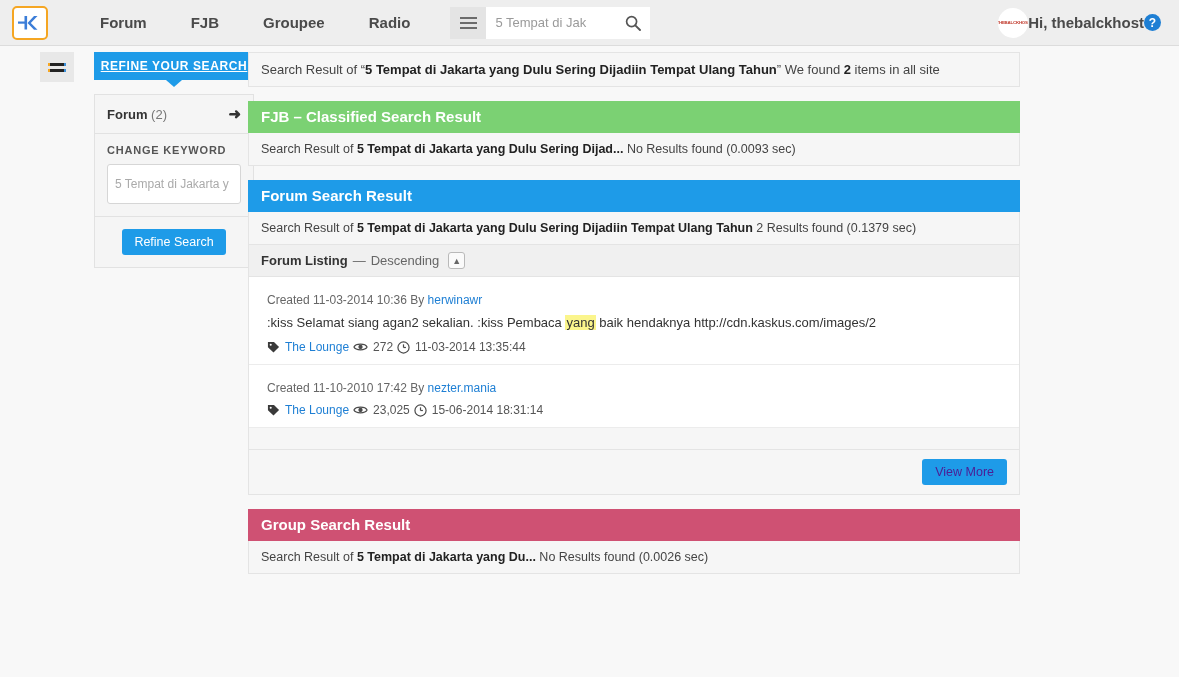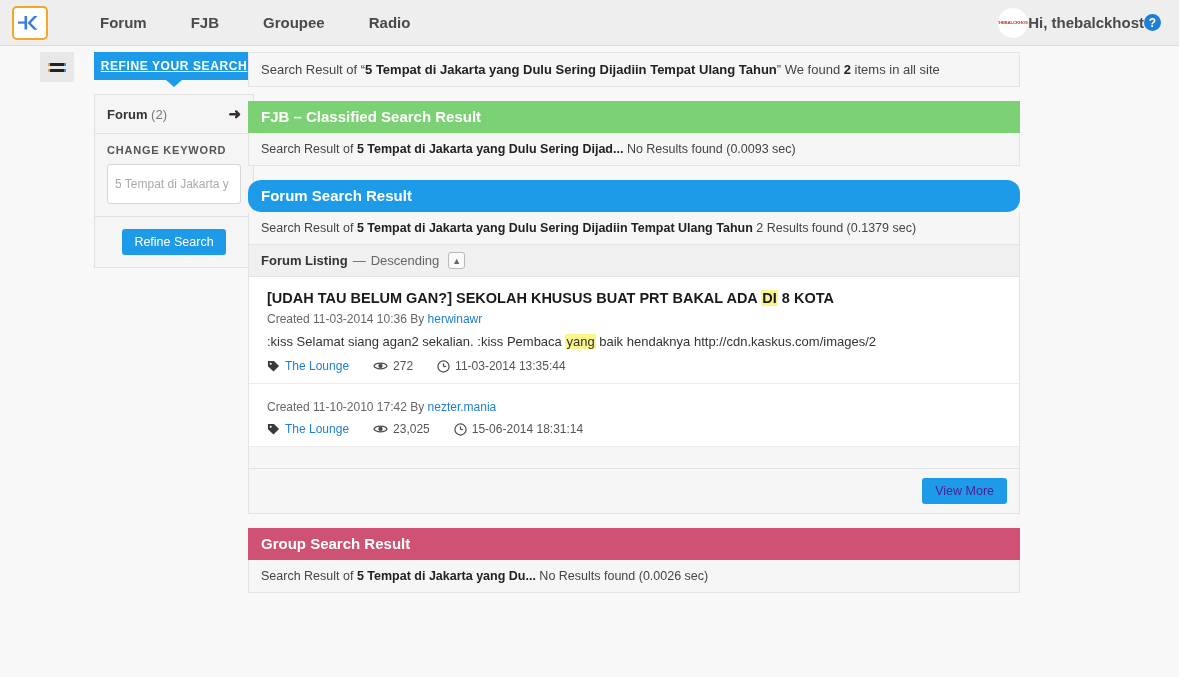--- a/index.html
+++ b/index.html
@@ -172,21 +172,21 @@
   }
   .topnote b { font-weight: bold; color: #222; }
 
   .panel { margin-top: 14px; }
   .panel-head {
     height: 32px; line-height: 32px;
     padding: 0 13px;
     color: #fff; font-size: 15px; font-weight: bold;
   }
   .panel-head.green { background: #7bd173; }
-  .panel-head.blue  { background: #1e9be8; border-radius: 13px; }
+  .panel-head.blue  { background: #1e9be8; }
   .panel-head.pink  { background: #cf5173; }
   .panel-sub {
     background: #f6f6f6;
     border: 1px solid #e4e4e4; border-top: none;
     padding: 9px 12px;
     font-size: 12.5px; color: #444;
   }
   .panel-sub b { font-weight: bold; color: #222; }
 
   .listing-bar {
@@ -217,21 +217,21 @@
   .res-title {
     font-size: 14.5px; font-weight: bold; color: #1a1a1a;
     line-height: 19px; max-width: 600px;
   }
   .res-created { font-size: 12px; color: #666; margin-top: 4px; }
   .res-created a { color: #1e7fd4; text-decoration: none; cursor: pointer; }
   .res-snippet { font-size: 13px; color: #333; margin-top: 7px; line-height: 18px; }
   .hl { background: #fbf58c; padding: 0 1px; }
   .res-meta {
     margin-top: 8px;
-    display: flex; align-items: center; gap: 24px;
+    display: flex; align-items: center; gap: 4px;
     font-size: 12px; color: #555;
   }
   .meta-chunk { display: flex; align-items: center; gap: 5px; }
   .meta-chunk a { color: #1e7fd4; text-decoration: none; cursor: pointer; }
   .footer-blank {
     background: #f6f6f6;
     border: 1px solid #e4e4e4; border-top: none;
     height: 22px;
   }
   .footer-more {
@@ -261,20 +261,36 @@
     </svg>
   </div>
 
   <div class="nav">
     <div class="nav-item">Forum</div>
     <div class="nav-item">FJB</div>
     <div class="nav-item">Groupee</div>
     <div class="nav-item">Radio</div>
   </div>
 
+  <div class="search-wrap">
+    <div class="hamburger-top">
+      <i></i>
+        <i></i>
+        <i></i>
+    </div>
+    <div class="search-field">
+      <span class="stxt">5 Tempat di Jak</span>
+    </div>
+    <div class="search-btn">
+      <svg width="16" height="16" viewBox="0 0 16 16">
+        <circle cx="6.6" cy="6.6" r="5" fill="none" stroke="#555" stroke-width="1.7"></circle>
+        <line x1="10.3" y1="10.3" x2="15" y2="15" stroke="#555" stroke-width="1.9" stroke-linecap="round"></line>
+      </svg>
+    </div>
+  </div>
 
   <div class="user-area">
     <div class="avatar">
       <span>THEBALCKHOST</span>
     </div>
     <div class="user-name">Hi, thebalckhost</div>
     <div class="help-icon">?</div>
   </div>
 </div>
 
@@ -330,21 +346,20 @@
     <div class="listing-bar">
       <b>Forum Listing</b>
         <span> — </span>
         <span>Descending</span>
       <span class="sort-toggle">▲</span>
     </div>
 
     <div class="results">
 
       <div class="result-item">
-        <div class="res-title"><span>[UDAH TAU BELUM GAN?] SEKOLAH KHUSUS BUAT PRT BAKAL ADA </span><span class="hl">DI</span><span> 8 KOTA</span></div>
         <div class="res-created"><span>Created 11-03-2014 10:36 By </span><a>herwinawr</a></div>
         <div class="res-snippet"><span>:kiss Selamat siang agan2 sekalian. :kiss Pembaca </span><span class="hl">yang</span><span> baik hendaknya http://cdn.kaskus.com/images/2</span></div>
         <div class="res-meta">
           <span class="meta-chunk">
             <svg width="13" height="13" viewBox="0 0 14 14">
               <path d="M1 1 L7.5 1 L13 6.5 L7 12.5 L1 6.8 Z" fill="#3a3a3a"></path>
               <circle cx="4" cy="4" r="1.1" fill="#fff"></circle>
             </svg>
             <a>The Lounge</a>
           </span>

